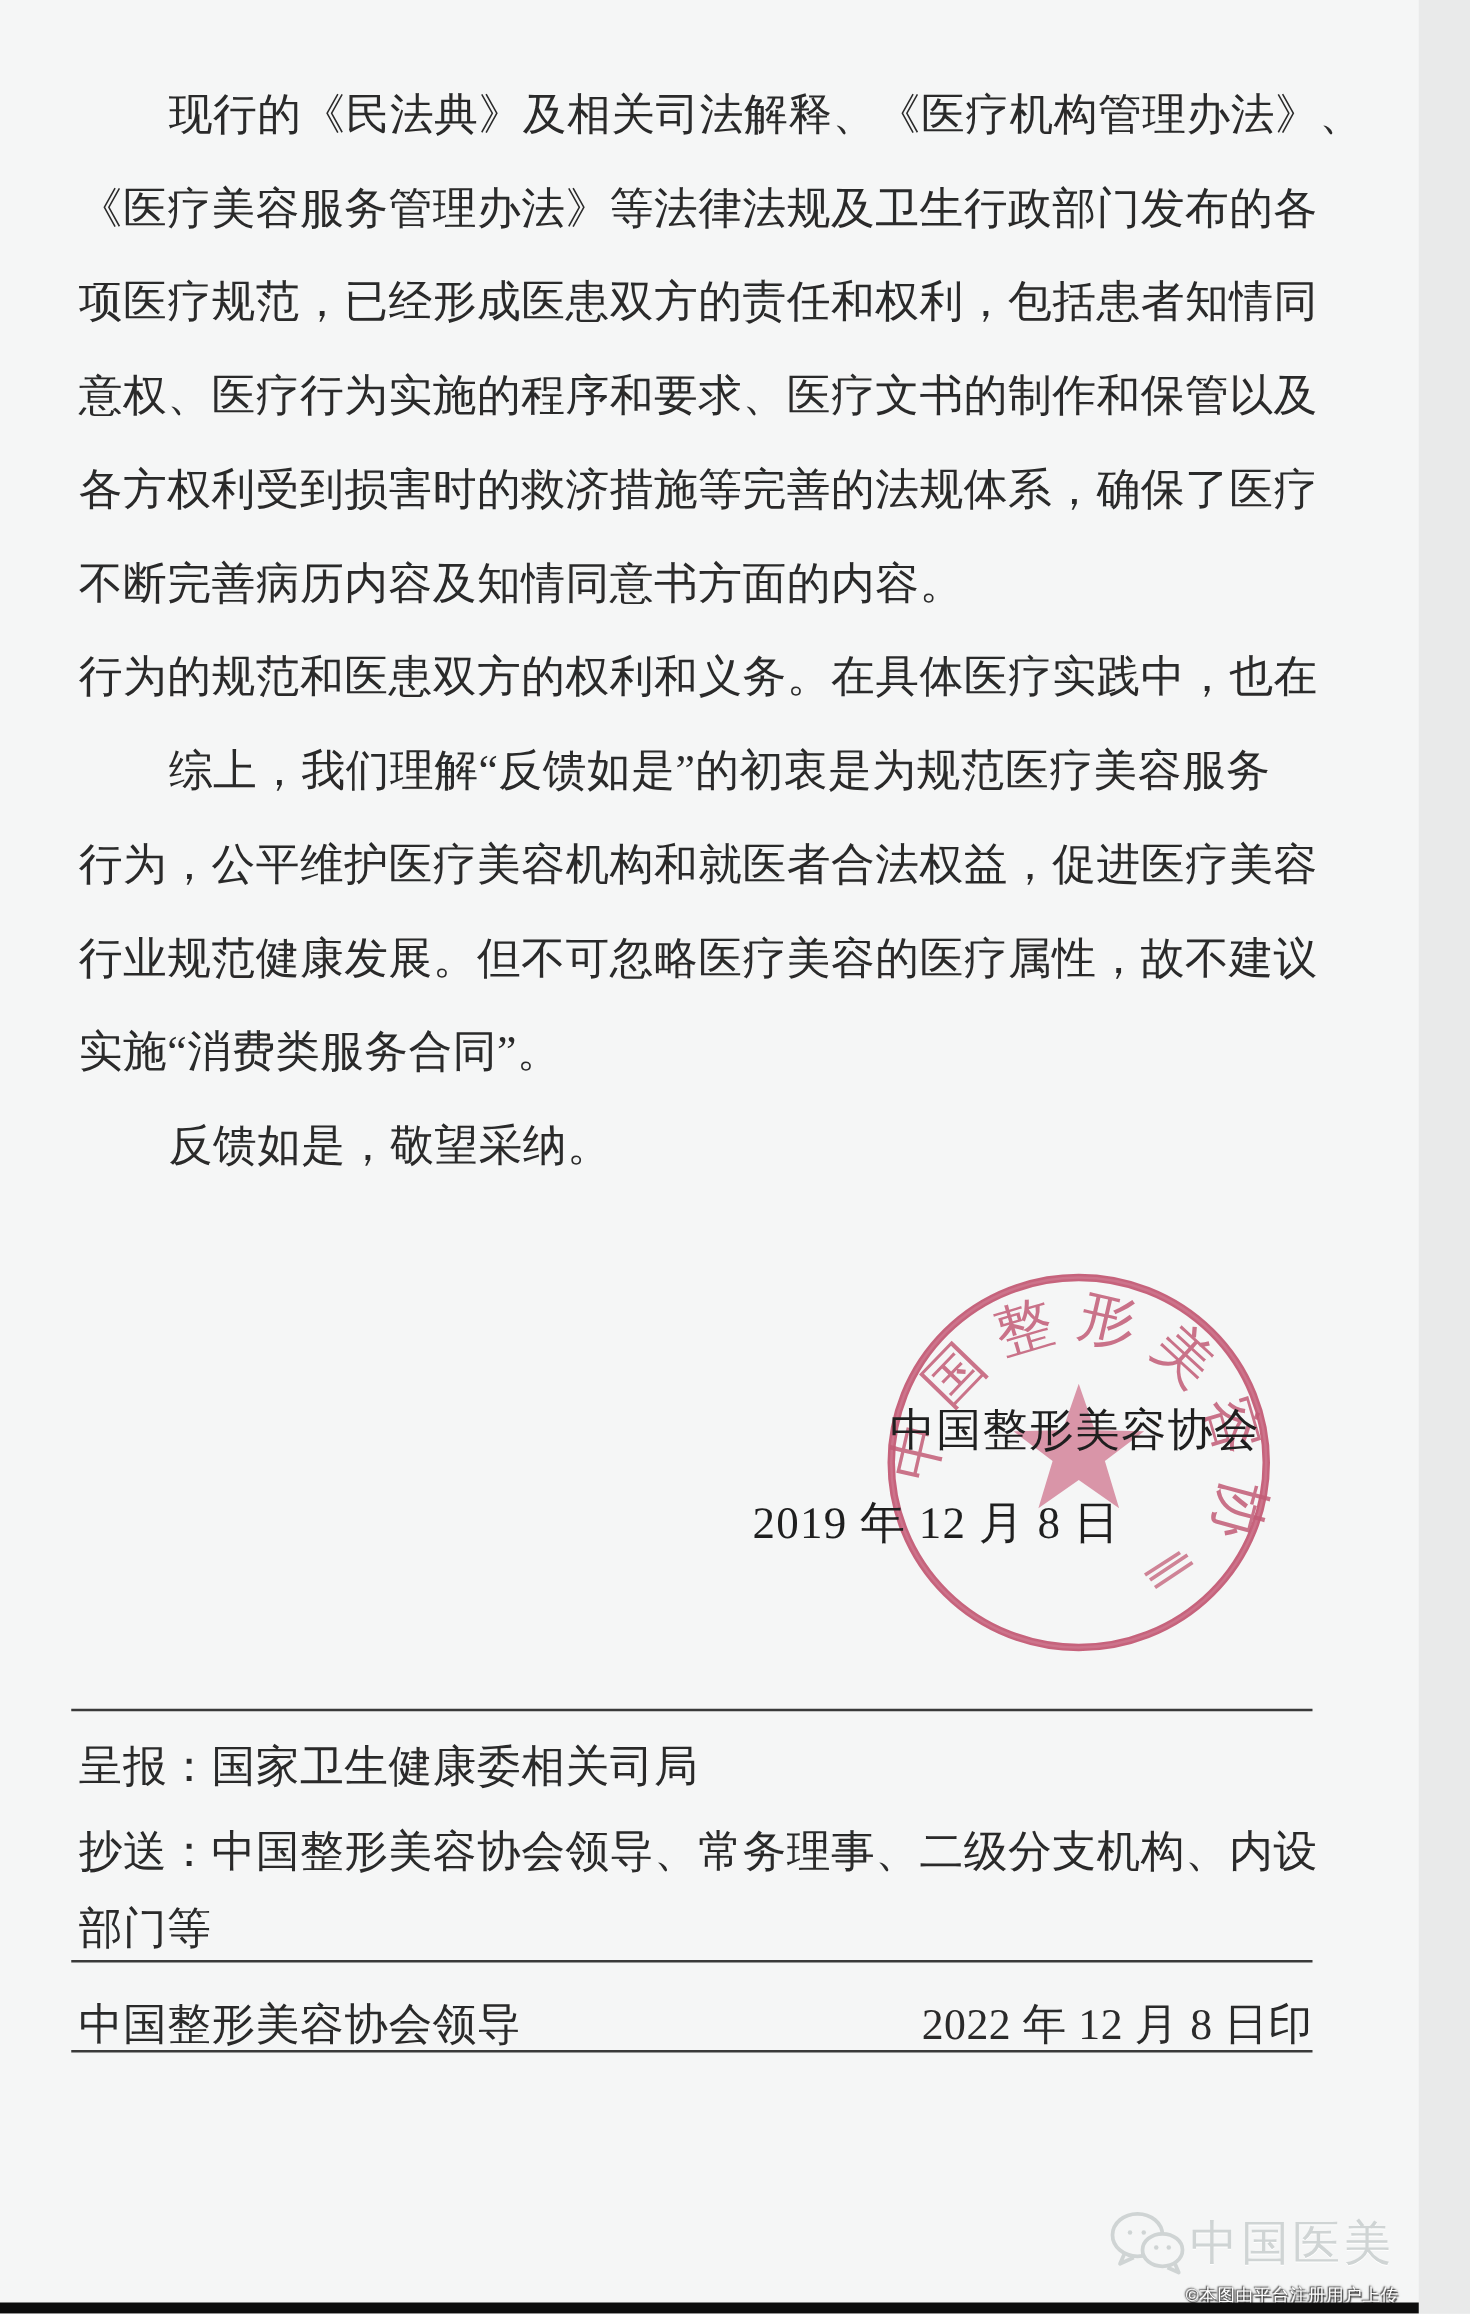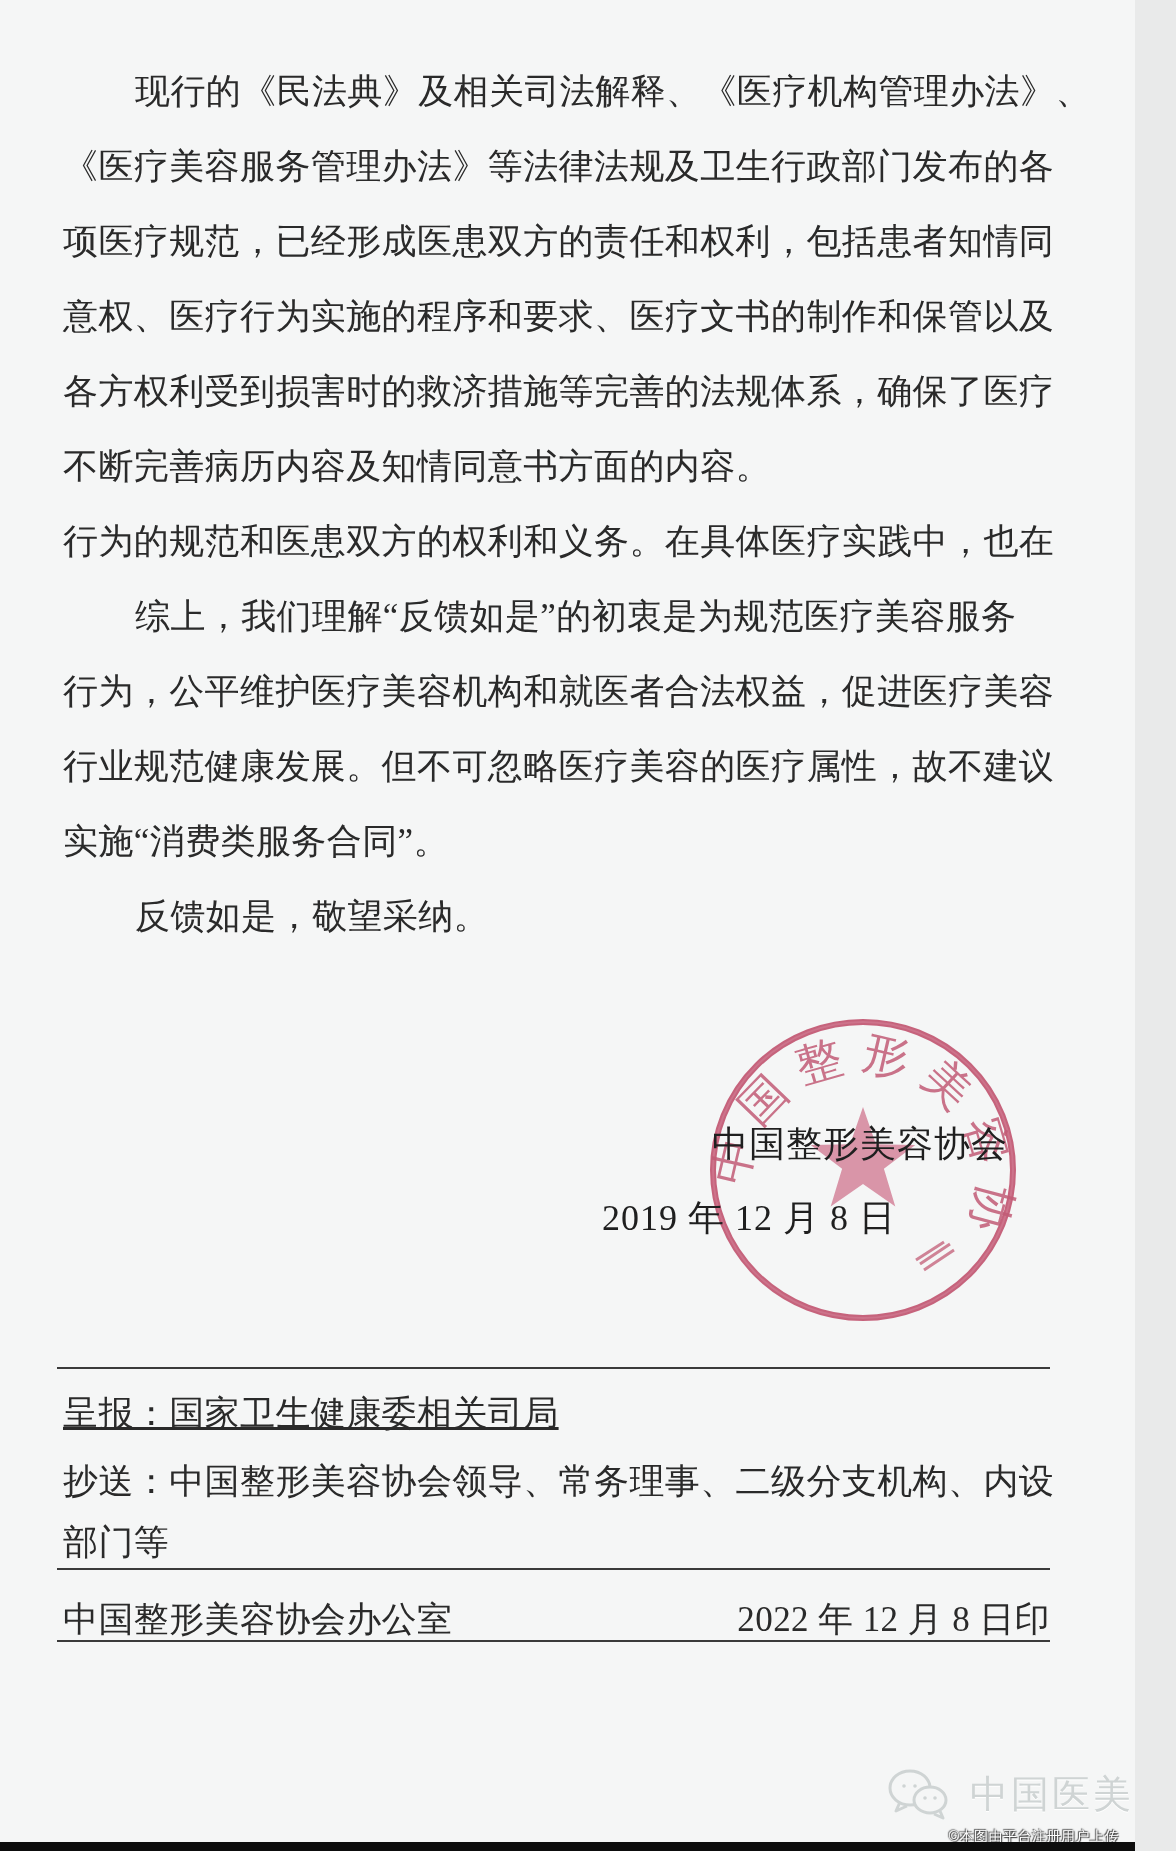--- a/index.html
+++ b/index.html
@@ -44,37 +44,37 @@
     position:absolute;left:57px;width:993px;height:2px;
     background:#3a3a3a;
   }
   .rule-1{top:1367px;}
   .rule-2{top:1568px;}
   .rule-3{top:1640px;}
   .footer-line{
     position:absolute;left:63px;width:990px;
     font-size:35px;letter-spacing:0.4px;color:#2a2a2a;white-space:nowrap;
   }
-  .report-line{top:1390px;text-decoration:underline;}
+  .report-line{top:1390px;}
   .cc-line1{top:1458px;}
   .cc-line2{top:1519px;}
   .office-row{
     position:absolute;left:63px;top:1596px;width:987px;
     display:flex;justify-content:space-between;
     font-size:35px;letter-spacing:0.4px;color:#2a2a2a;white-space:nowrap;
   }
   .proof-row{
     position:absolute;left:63px;top:1664px;width:950px;
     text-align:right;
     font-size:35px;letter-spacing:0.4px;color:#2a2a2a;white-space:nowrap;
   }
   
   .brand{
     position:absolute;left:888px;top:1768px;
-    display:flex;align-items:center;gap:20px;
+    display:flex;align-items:center;gap:2px;
     color:#cfd4d4;
   }
   .brand-label{
     font-size:38px;letter-spacing:3px;
     font-family:"Liberation Sans","DejaVu Sans",sans-serif;
     text-shadow:0 1px 0 #ffffff;
   }
   .bottom-bar{
     position:absolute;left:0;bottom:0;width:1176px;height:9px;
     background:#0d0d0d;
@@ -123,21 +123,21 @@
 
   <div class="sig-org">中国整形美容协会</div>
   <div class="sig-date">2019 年 12 月 8 日</div>
 
   <div class="rule rule-1"></div>
   <div class="footer-line report-line">呈报：国家卫生健康委相关司局</div>
   <div class="footer-line cc-line1">抄送：中国整形美容协会领导、常务理事、二级分支机构、内设</div>
   <div class="footer-line cc-line2">部门等</div>
   <div class="rule rule-2"></div>
   <div class="office-row">
-    <span>中国整形美容协会办公室</span>
+    <span>中国整形美容协会领导</span>
     <span>2022 年 12 月 8 日印</span>
   </div>
   <div class="rule rule-3"></div>
 
   <div class="brand">
     <svg width="62" height="52" viewBox="0 0 62 52">
       <ellipse cx="22" cy="20" rx="20" ry="17" fill="none" stroke="#cfd4d4" stroke-width="3"></ellipse>
       <path d="M 12,34 l -4,9 l 11,-5" fill="none" stroke="#cfd4d4" stroke-width="3" stroke-linejoin="round"></path>
       <ellipse cx="42" cy="32" rx="16" ry="13" fill="#f5f6f6" stroke="#cfd4d4" stroke-width="3"></ellipse>
       <path d="M 52,43 l 3,7 l -9,-4" fill="none" stroke="#cfd4d4" stroke-width="3" stroke-linejoin="round"></path>

